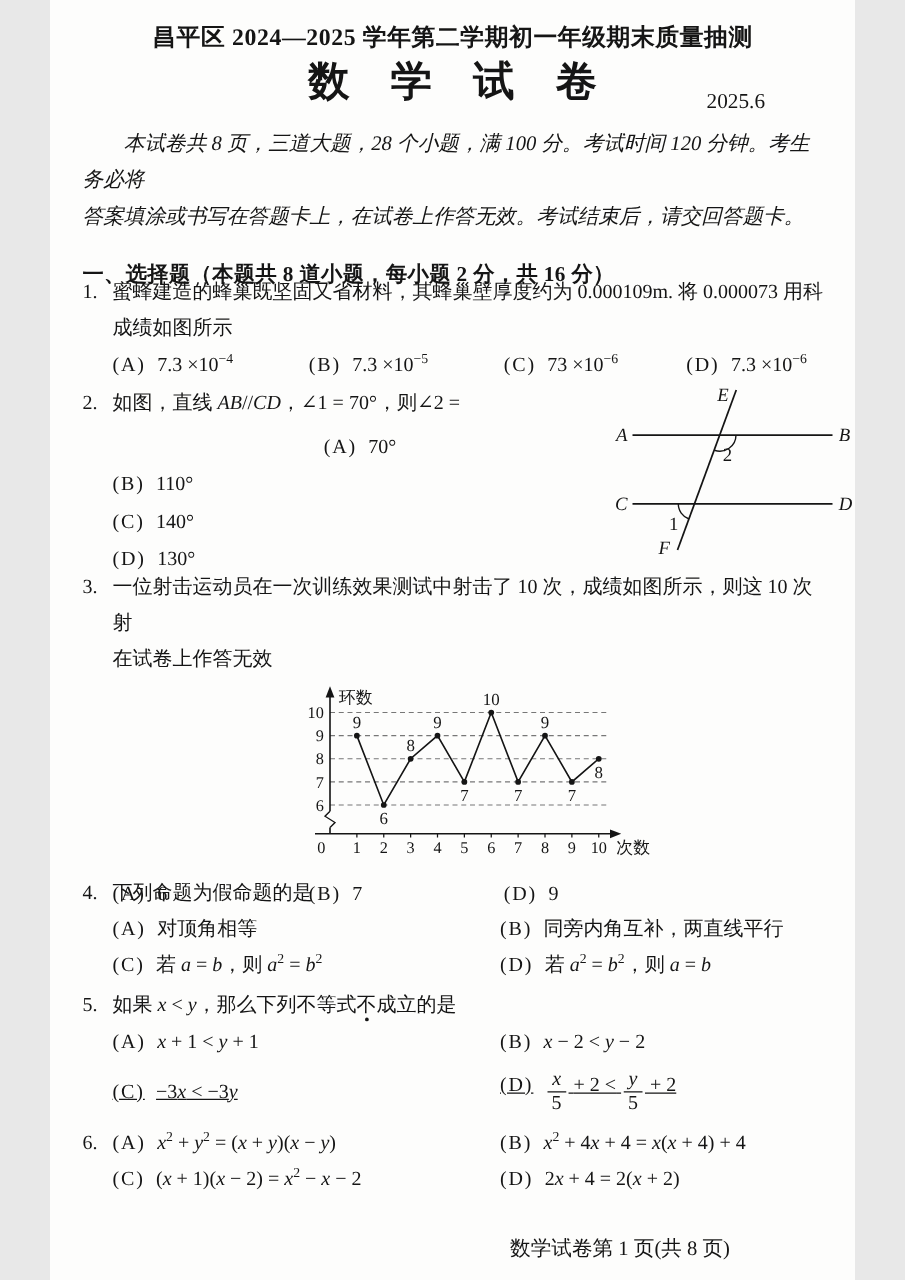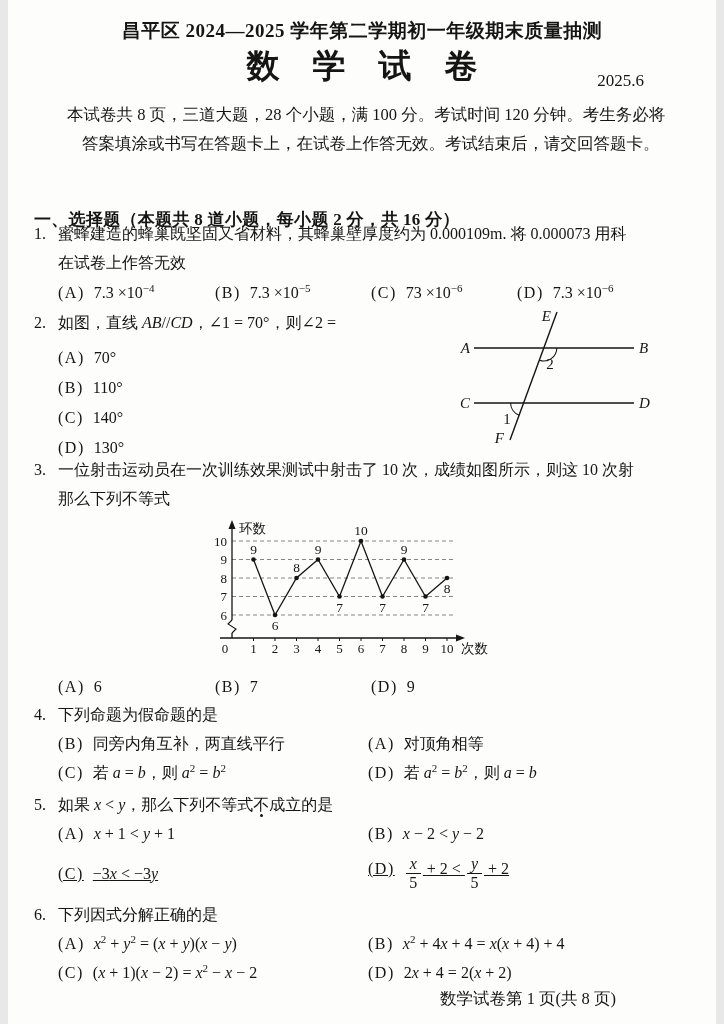--- a/index.html
+++ b/index.html
@@ -1,38 +1,38 @@
 <!DOCTYPE html>
 <html><head>
 <meta charset="utf-8">
 <style>
   html,body{margin:0;padding:0;background:#e8e8e8;}
   .page{
-    position:relative; width:708px; height:1024px; margin:0 auto;
+    position:relative; width:644px; height:1024px; margin:0 auto;
     background:#fdfdfc; color:#151515; overflow:hidden;
     font-family:"Liberation Serif","DejaVu Serif","DejaVu Sans",serif;
     font-size:16px; line-height:29px;
   }
   .abs{position:absolute;}
   .header-line{top:16px; left:0; right:0; text-align:center; font-weight:700; font-size:19px; letter-spacing:0.5px;}
   .title{top:46px; left:0; right:0; text-align:center; font-weight:700; font-size:33px; line-height:40px;}
   .date{top:66px; right:72px; font-size:17px;}
-  .intro{top:100px; left:26px; right:26px; font-size:16.5px;}
+  .intro{top:100px; left:26px; right:26px; font-size:16.5px;font-style:italic;}
   .intro .line1{display:block; text-indent:2em;}
-  .intro .line2{display:block;margin-left:48px;}
+  .intro .line2{display:block;}
   .section-heading{top:205px; left:26px; font-weight:700; font-size:17px; letter-spacing:0.3px;}
   .question{left:26px; right:24px; display:flex; align-items:flex-start;}
   .qnum{width:24px; flex:0 0 24px;}
   .qbody{flex:1; min-width:0;}
   .row4{display:grid; grid-template-columns:157px 156px 146px 1fr; margin-top:1px;}
   .row2{display:grid; grid-template-columns:310px 1fr;}
   .opt{white-space:nowrap;}
   .olabel{letter-spacing:1.5px; margin-right:9px;}
   .optlist .opt{margin-top:1px;}
-  .optlist .opt:first-child{margin-top:6px;}
+  .optlist .opt:first-child{margin-top:6px;text-align:center;}
   sup{font-size:11px; line-height:0;}
   i{font-style:italic;}
   .em-dot{position:relative;}
   .em-dot::after{content:""; position:absolute; left:50%; margin-left:-1.5px; bottom:-4px; width:3px; height:3px; border-radius:50%; background:#151515;}
   .frac{display:inline-block; vertical-align:-0.9em; text-align:center; line-height:1.05; margin:0 2px;}
   .frac .num{display:block; border-bottom:1.2px solid #151515; padding:0 4px 1px;}
   .frac .den{display:block; padding-top:1px;}
   .fracrow{margin-top:6px; height:46px; display:flex; align-items:center;}
   .q5row2{display:grid; grid-template-columns:310px 1fr; margin-top:2px;text-decoration:underline;}
   .chart-wrap{margin-left:150px; margin-top:3px; height:152px;}
@@ -59,21 +59,21 @@
     <span class="line2">答案填涂或书写在答题卡上，在试卷上作答无效。考试结束后，请交回答题卡。</span>
   </div>
 
   <div class="abs section-heading">一、选择题（本题共 8 道小题，每小题 2 分，共 16 分）</div>
 
   <div class="abs question" style="top:219px;">
     <span class="qnum">1.</span>
     <div class="qbody">
       <div class="qtext">
         <span>蜜蜂建造的蜂巢既坚固又省材料，其蜂巢壁厚度约为 0.000109m. 将 0.000073 用科</span><br>
-        <span>在试卷上作答无效</span>
+        <span>成绩如图所示</span>
       </div>
       <div class="row4">
         <span class="opt"><span class="olabel">(A)</span><span>7.3 ×10<sup>−4</sup></span></span>
         <span class="opt"><span class="olabel">(B)</span><span>7.3 ×10<sup>−5</sup></span></span>
         <span class="opt"><span class="olabel">(C)</span><span>73 ×10<sup>−6</sup></span></span>
         <span class="opt"><span class="olabel">(D)</span><span>7.3 ×10<sup>−6</sup></span></span>
       </div>
     </div>
   </div>
 
@@ -104,21 +104,21 @@
     <text class="var" x="46" y="137" text-anchor="end">F</text>
     <text x="92" y="63" text-anchor="middle">2</text>
     <text x="49" y="118" text-anchor="middle">1</text>
   </svg>
 
   <div class="abs question" style="top:455px;">
     <span class="qnum">3.</span>
     <div class="qbody">
       <div class="qtext">
         <span>一位射击运动员在一次训练效果测试中射击了 10 次，成绩如图所示，则这 10 次射</span><br>
-        <span>那么下列不等式</span>
+        <span>在试卷上作答无效</span>
       </div>
       <div class="chart-wrap">
         <svg width="300" height="152" viewBox="0 0 300 152">
             <line x1="24" y1="99" x2="246" y2="99" stroke="#777" stroke-width="0.9" stroke-dasharray="4 3"></line>
             <text x="19" y="103.5" text-anchor="end" font-size="13">6</text>
             <line x1="24" y1="80.5" x2="246" y2="80.5" stroke="#777" stroke-width="0.9" stroke-dasharray="4 3"></line>
             <text x="19" y="85" text-anchor="end" font-size="13">7</text>
             <line x1="24" y1="62" x2="246" y2="62" stroke="#777" stroke-width="0.9" stroke-dasharray="4 3"></line>
             <text x="19" y="66.5" text-anchor="end" font-size="13">8</text>
             <line x1="24" y1="43.5" x2="246" y2="43.5" stroke="#777" stroke-width="0.9" stroke-dasharray="4 3"></line>
@@ -183,22 +183,22 @@
         <span class="opt"><span class="olabel">(D)</span><span>9</span></span>
       </div>
     </div>
   </div>
 
   <div class="abs question" style="top:700px;">
     <span class="qnum">4.</span>
     <div class="qbody">
       <div class="qtext">下列命题为假命题的是</div>
       <div class="row2">
+        <span class="opt"><span class="olabel">(A)</span><span>对顶角相等</span></span>
         <span class="opt"><span class="olabel">(B)</span><span>同旁内角互补，两直线平行</span></span>
-        <span class="opt"><span class="olabel">(A)</span><span>对顶角相等</span></span>
       </div>
       <div class="row2">
         <span class="opt"><span class="olabel">(C)</span><span>若 <i>a</i> = <i>b</i>，则 <i>a</i><sup>2</sup> = <i>b</i><sup>2</sup></span></span>
         <span class="opt"><span class="olabel">(D)</span><span>若 <i>a</i><sup>2</sup> = <i>b</i><sup>2</sup>，则 <i>a</i> = <i>b</i></span></span>
       </div>
     </div>
   </div>
 
   <div class="abs question" style="top:790px;">
     <span class="qnum">5.</span>
@@ -213,21 +213,20 @@
       <div class="q5row2 fracrow">
         <span class="opt"><span class="olabel">(C)</span><span>−3<i>x</i> &lt; −3<i>y</i></span></span>
         <span class="opt"><span class="olabel">(D)</span><span class="frac"><i class="num">x</i><span class="den">5</span></span> <span>+ 2 &lt;</span> <span class="frac"><i class="num">y</i><span class="den">5</span></span> <span>+ 2</span></span>
       </div>
     </div>
   </div>
 
   <div class="abs question" style="top:900px;">
     <span class="qnum">6.</span>
     <div class="qbody">
-      <div class="qtext">下列因式分解正确的是</div>
       <div class="row2">
         <span class="opt"><span class="olabel">(A)</span><span><i>x</i><sup>2</sup> + <i>y</i><sup>2</sup> = (<i>x</i> + <i>y</i>)(<i>x</i> − <i>y</i>)</span></span>
         <span class="opt"><span class="olabel">(B)</span><span><i>x</i><sup>2</sup> + 4<i>x</i> + 4 = <i>x</i>(<i>x</i> + 4) + 4</span></span>
       </div>
       <div class="row2">
         <span class="opt"><span class="olabel">(C)</span><span>(<i>x</i> + 1)(<i>x</i> − 2) = <i>x</i><sup>2</sup> − <i>x</i> − 2</span></span>
         <span class="opt"><span class="olabel">(D)</span><span>2<i>x</i> + 4 = 2(<i>x</i> + 2)</span></span>
       </div>
     </div>
   </div>

